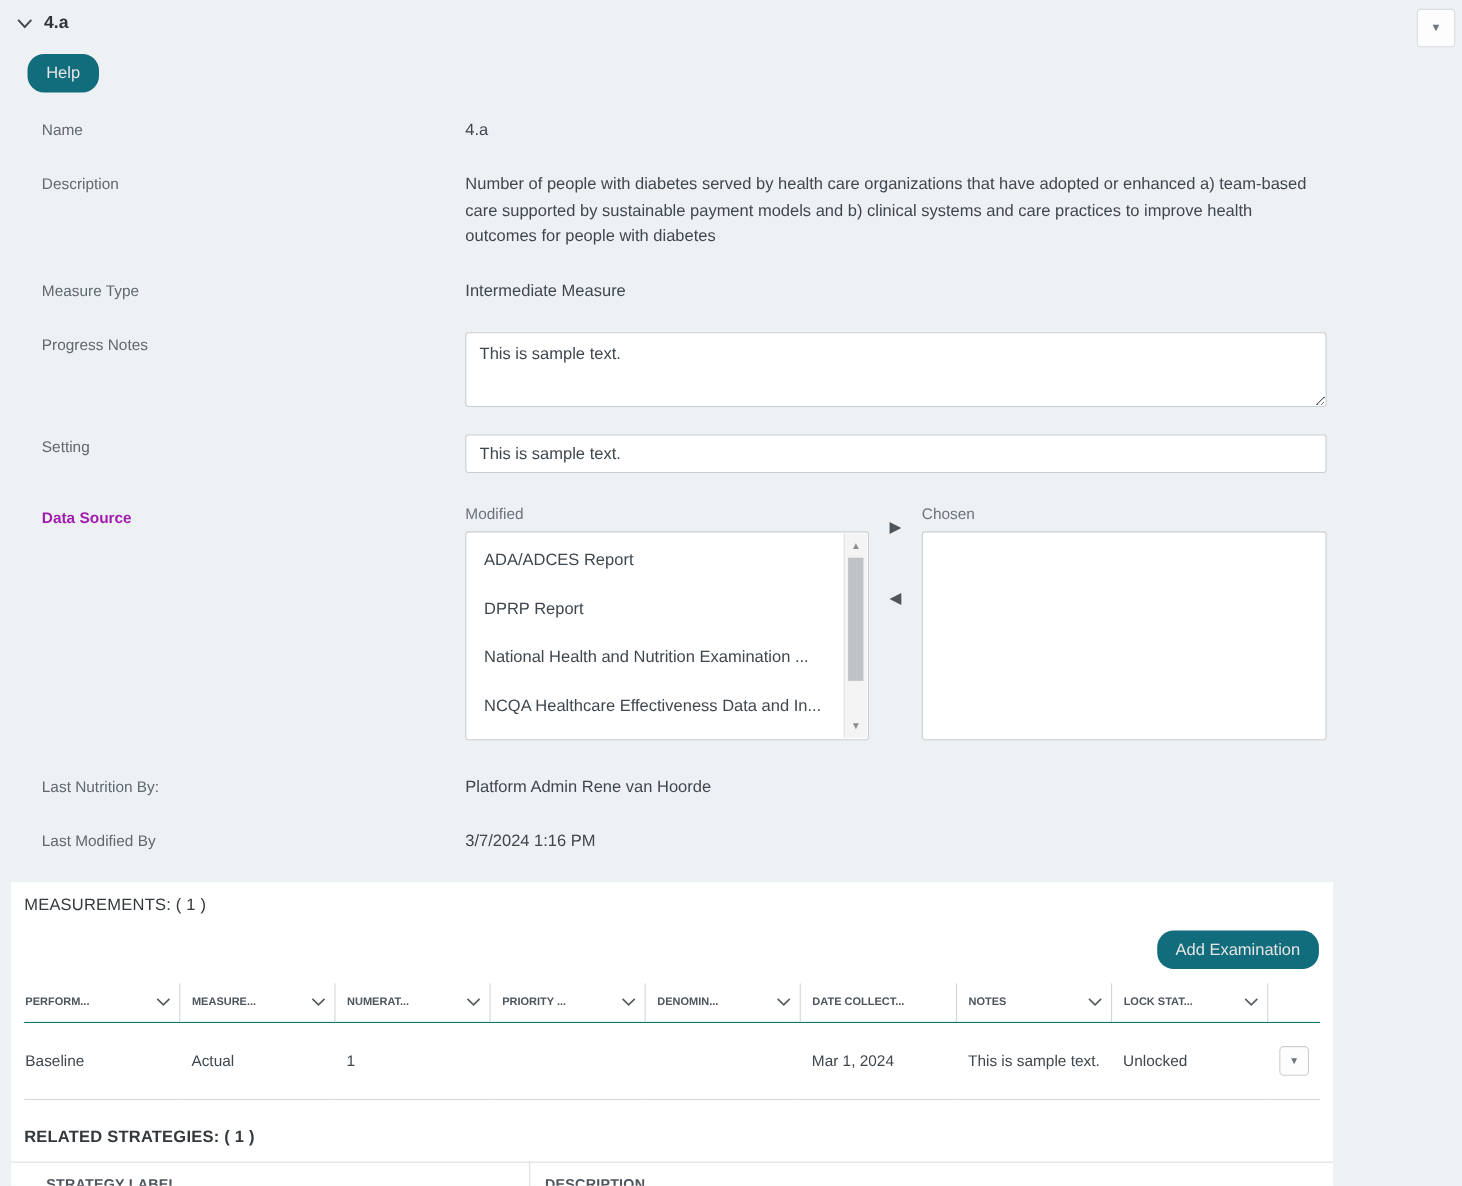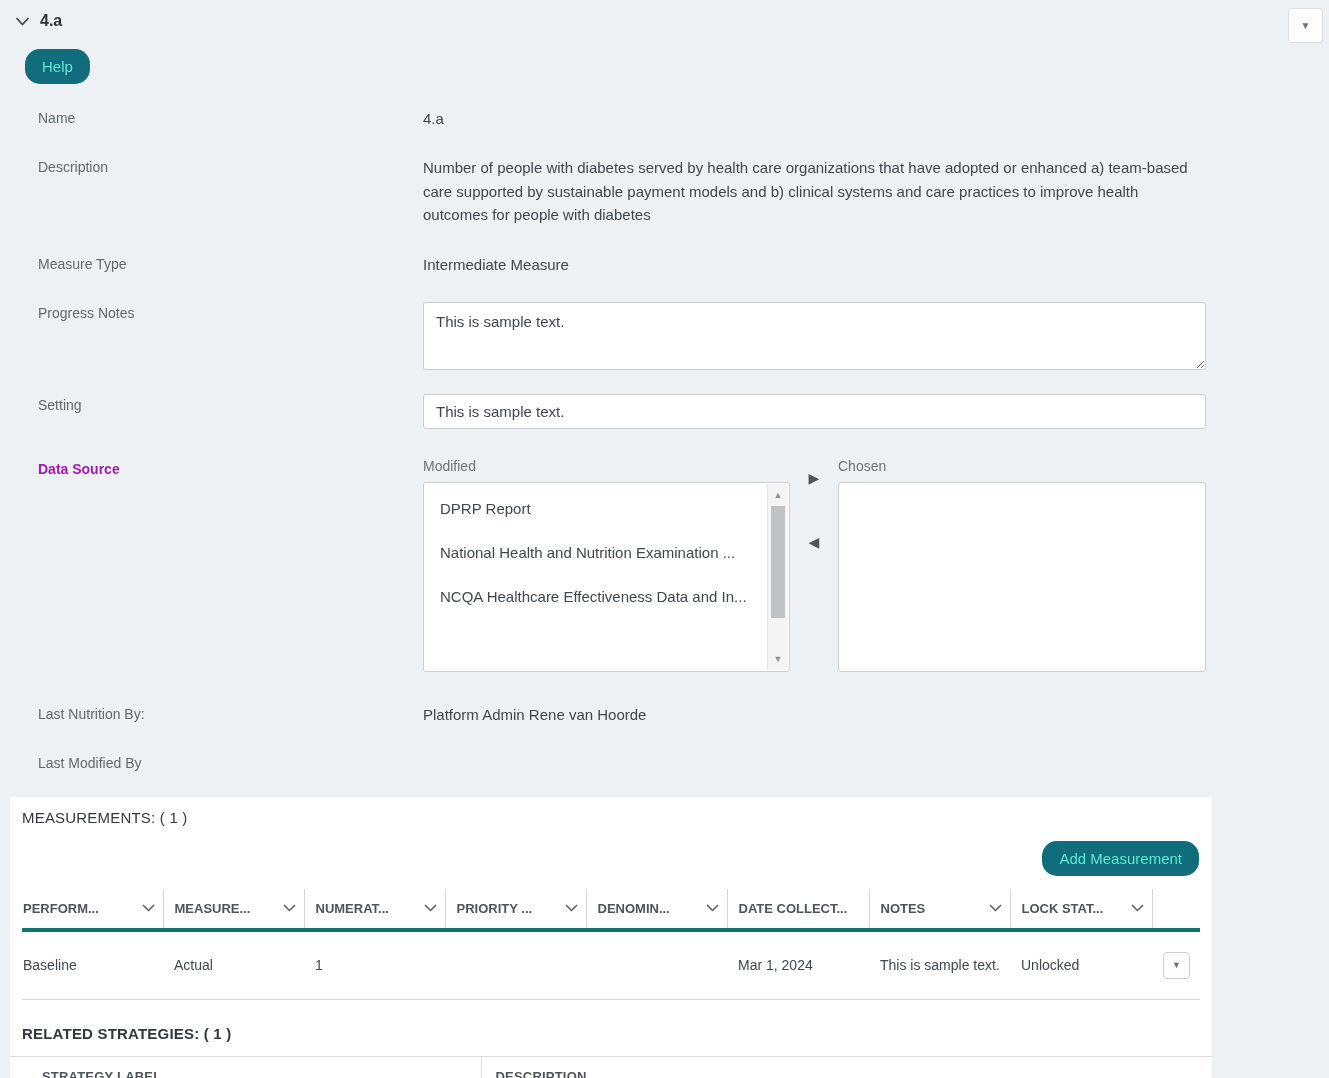--- a/index.html
+++ b/index.html
@@ -23,21 +23,21 @@
   .menu-btn {
     position: absolute; right: 6px; top: 8px;
     width: 35px; height: 35px;
     background: #fdfdfd; border: 1px solid #d9dce0; border-radius: 4px;
     color: #6e757b; font-size: 10px; line-height: 33px; text-align: center;
     cursor: pointer;
   }
 
   .btn-teal {
     display: inline-block;
-    background: #116c7b; color: #5eead4;
+    background: #116c7b; color: #e5e5e5;
     border: none; border-radius: 15px;
     padding: 9px 17px; font-size: 15px;
     font-family: "Liberation Sans", sans-serif;
     cursor: pointer;
   }
   .help-btn { margin: 9px 0 0 25px; }
 
   
   .form-row { display: grid; grid-template-columns: 423px 783px; align-items: start; }
   .form-label { padding-left: 38px; padding-top: 3px; color: #60696f; font-size: 14px; }
@@ -110,23 +110,23 @@
   }
   .m-title {
     padding: 12px 0 0 12px;
     font-size: 15px; color: #33383c; letter-spacing: 0.2px;
   }
   .add-btn-row { display: flex; justify-content: flex-end; padding: 15px 13px 13px 0; }
 
   table { border-collapse: collapse; table-layout: fixed; }
   .m-table { width: 1178px; margin: 0 12px; }
   .m-table th {
-    border-bottom: 4px solid #0f766e;
+    border-bottom: 1px solid #0f766e;
     padding: 12px 8px 12px 11px;
-    font-size: 13px; color: #4d545b; text-align: center;
+    font-size: 10px; color: #4d545b; text-align: center;
     white-space: nowrap; overflow: hidden; cursor: pointer;
   }
   .m-table th:first-child { padding-left: 1px; }
   .m-table th:not(:last-child) { border-right: 1px solid #d2d6da; }
   .m-table th .th-inner { display: flex; align-items: center; justify-content: space-between; }
   .sort-chev { flex: 0 0 auto; margin-left: 4px; }
   .m-table td {
     border-bottom: 1px solid #d5d9dd;
     padding: 12px 8px 12px 11px; height: 70px;
     font-size: 14px; color: #3f474e; vertical-align: middle;
@@ -207,20 +207,21 @@
   </div>
 
   <div class="form-row row-source">
     <div class="form-label bold">Data Source</div>
     <div class="dual-list">
 
       <div class="list-col-available">
         <div class="list-label">Modified</div>
         <div class="listbox">
           <div class="list-items">
+            <div class="list-item">ADA/ADCES Report</div>
             <div class="list-item">DPRP Report</div>
             <div class="list-item">National Health and Nutrition Examination ...</div>
             <div class="list-item">NCQA Healthcare Effectiveness Data and In...</div>
           </div>
           <div class="scrollbar">
             <div class="sb-arrow sb-up">▲</div>
             <div class="sb-thumb"></div>
             <div class="sb-arrow sb-down">▼</div>
           </div>
         </div>
@@ -239,31 +240,32 @@
     </div>
   </div>
 
   <div class="form-row row-lm1">
     <div class="form-label">Last Nutrition By:</div>
     <div class="form-value">Platform Admin Rene van Hoorde</div>
   </div>
 
   <div class="form-row row-lm2">
     <div class="form-label">Last Modified By</div>
+    <div class="form-value">3/7/2024 1:16 PM</div>
   </div>
 
 </div>
 
 
 <div class="card">
 
   <div class="m-title">MEASUREMENTS: ( 1 )</div>
 
   <div class="add-btn-row">
-    <button class="btn-teal">Add Measurement</button>
+    <button class="btn-teal">Add Examination</button>
   </div>
 
   <table class="m-table">
     <colgroup>
       <col style="width:141px">
         <col style="width:141px">
         <col style="width:141px">
         <col style="width:141px">
       <col style="width:141px">
         <col style="width:142px">

